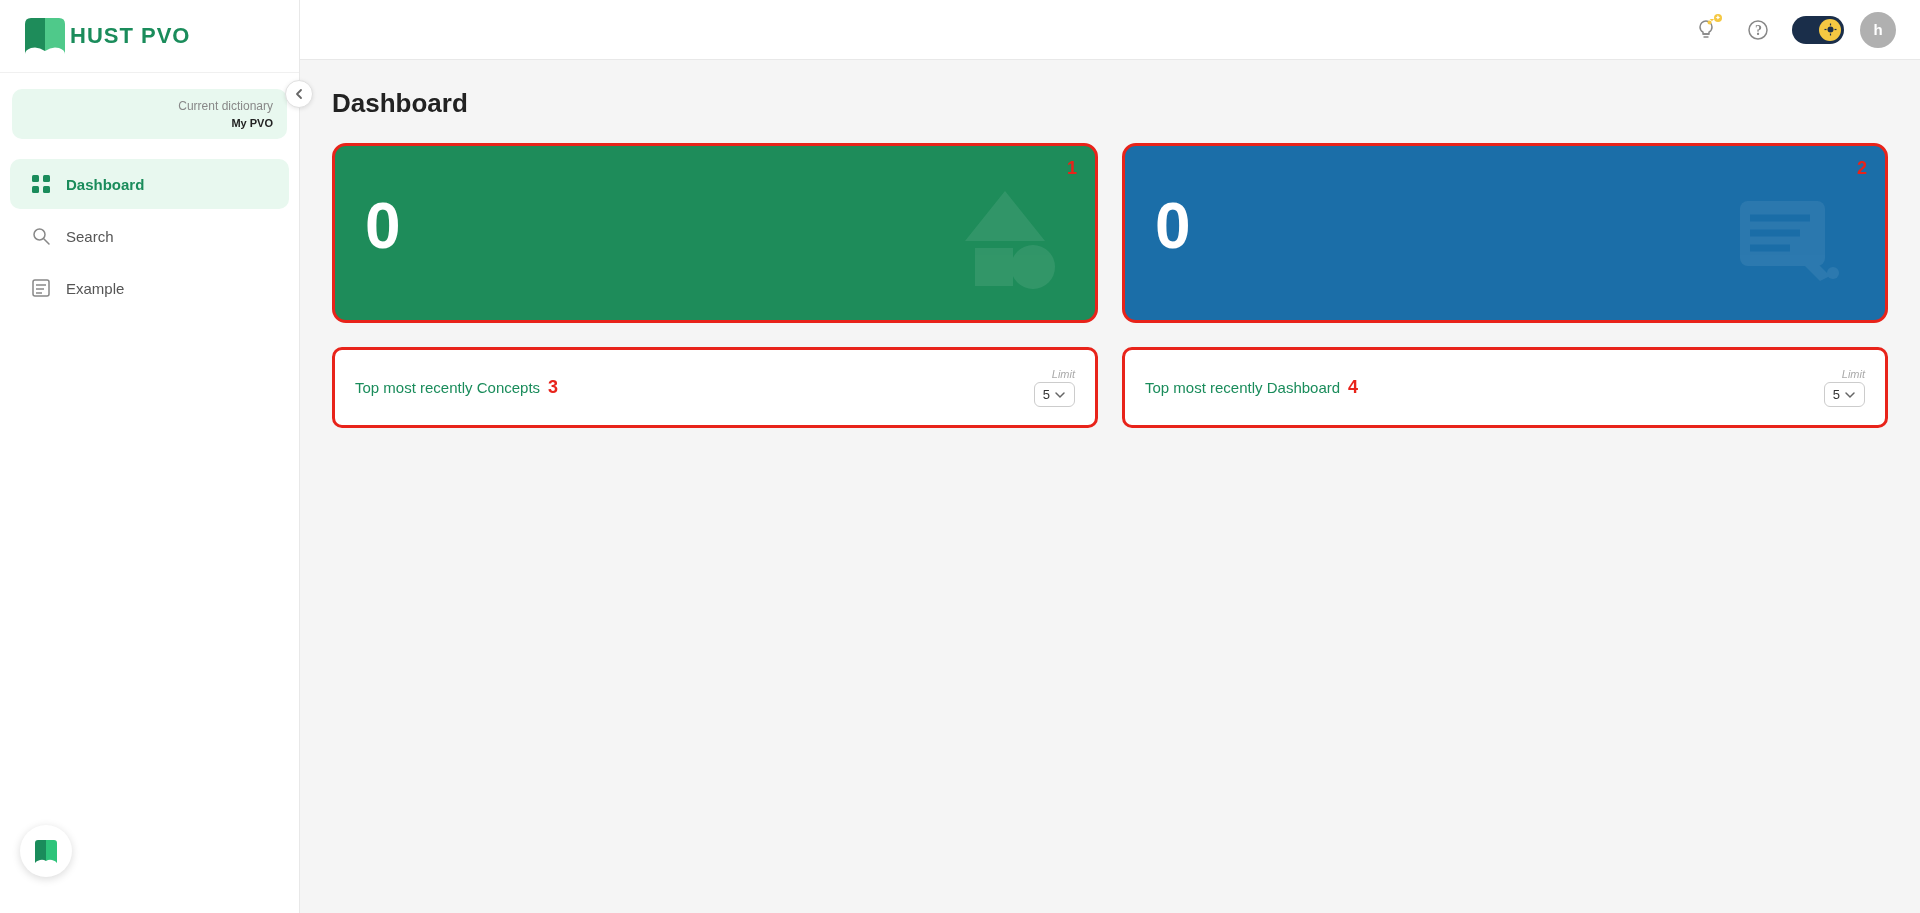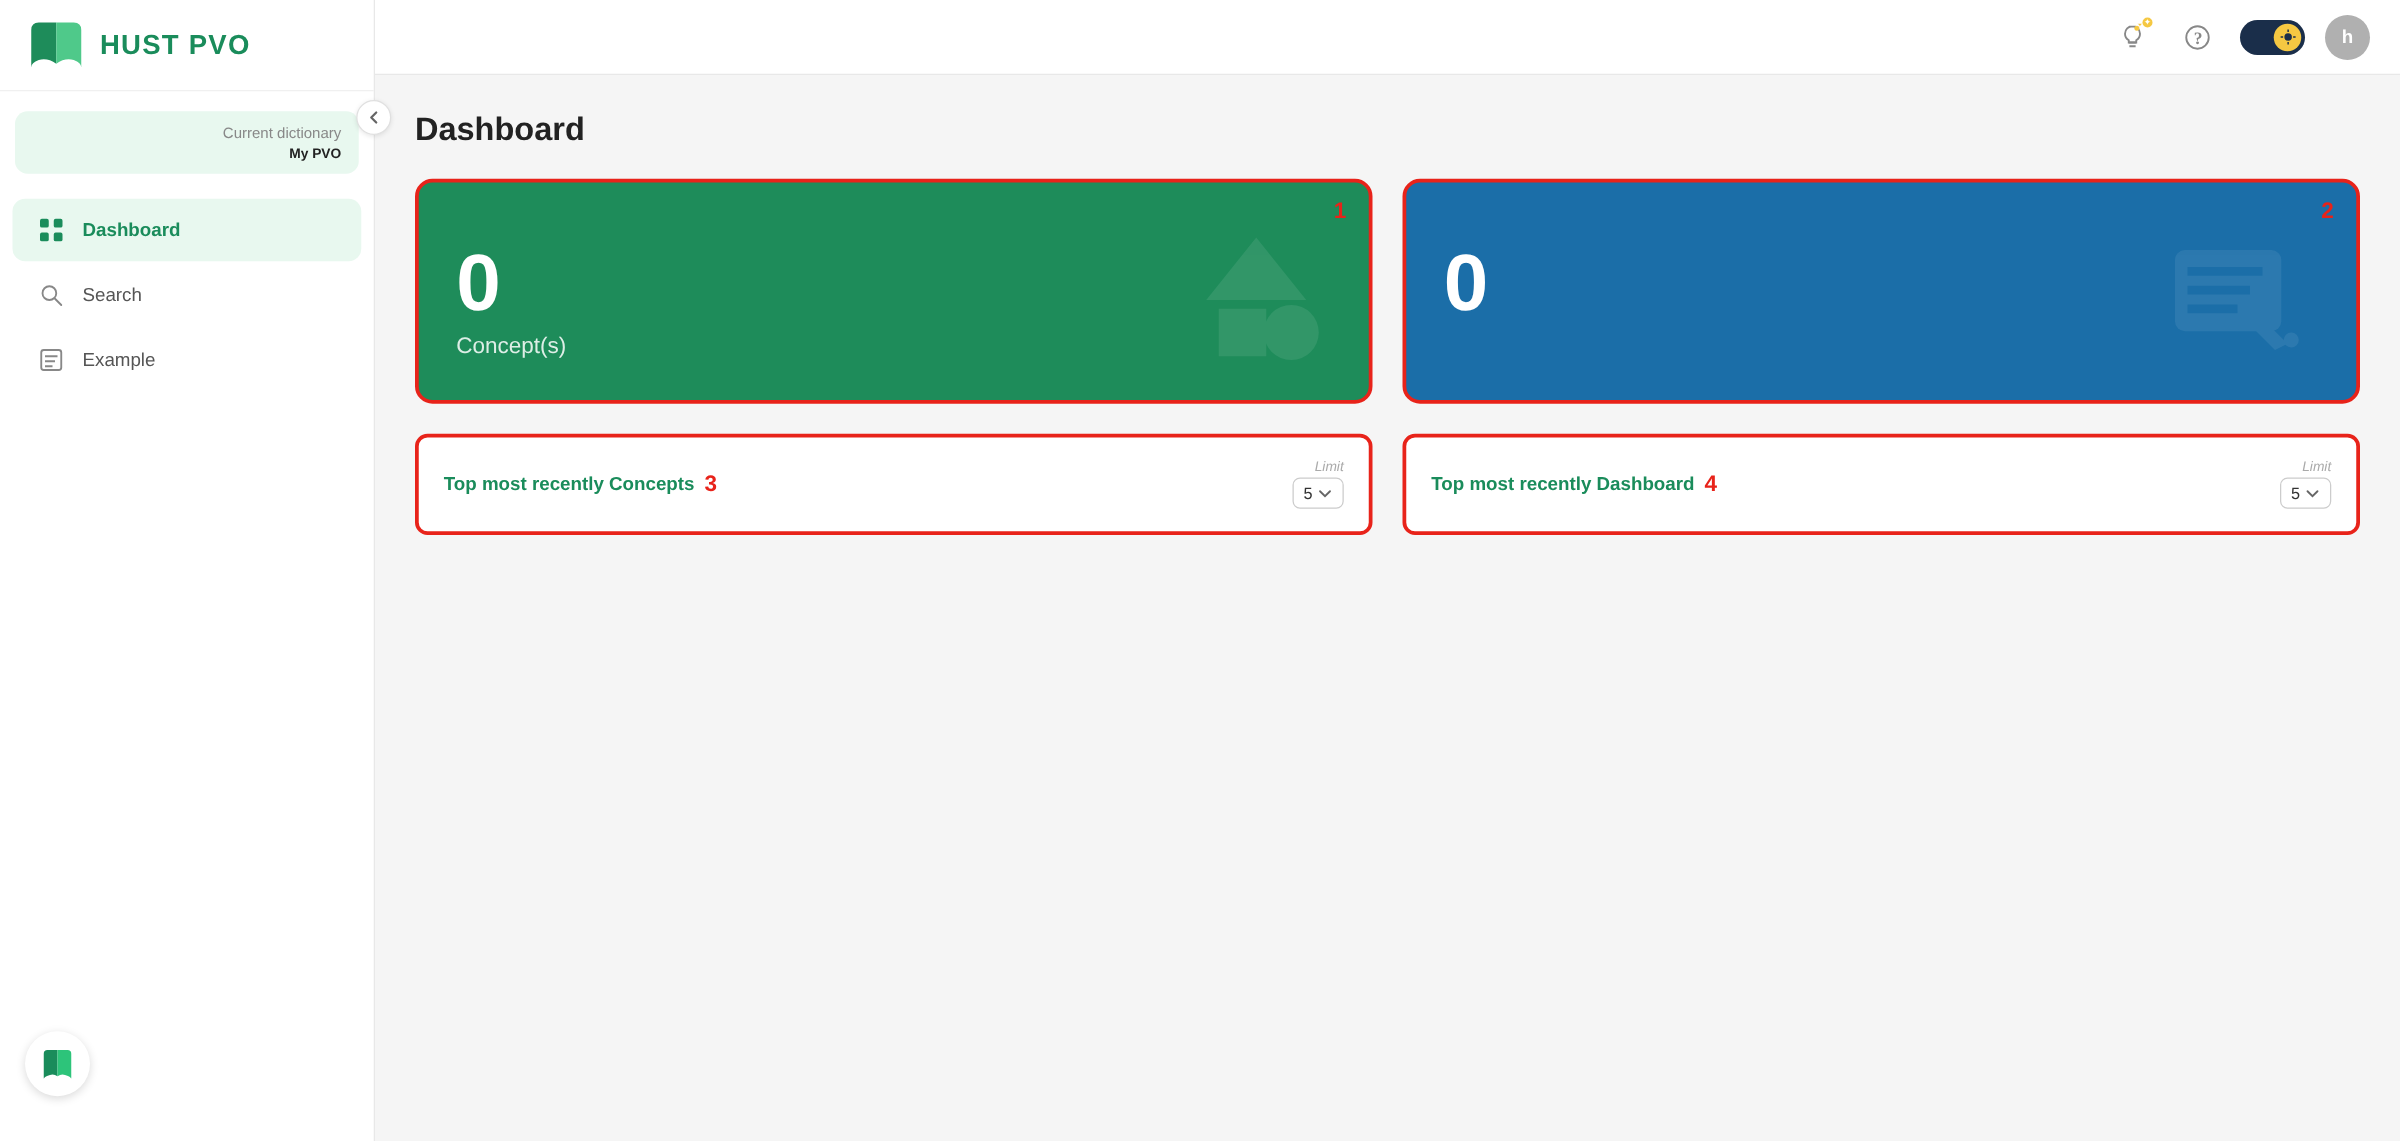--- a/index.html
+++ b/index.html
@@ -13,21 +13,20 @@
       display: flex;
       flex-direction: column;
       border-right: 1px solid #e8e8e8;
       position: relative;
       padding-bottom: 20px;
     }
     .logo-area {
       padding: 16px 20px;
       display: flex;
       align-items: center;
-      gap: 10px;
       border-bottom: 1px solid #f0f0f0;
     }
     .logo-icon {
       width: 50px;
       height: 40px;
     }
     .logo-text {
       font-size: 22px;
       font-weight: bold;
       color: #1a8c5b;
@@ -251,21 +250,21 @@
       background: #fff;
       border-radius: 10px;
       border: 3px solid #e8231a;
       padding: 18px 20px;
       display: flex;
       align-items: center;
       justify-content: space-between;
     }
     .recent-card-title {
       font-size: 15px;
-      font-weight: 700;
+      font-weight: 400;
       color: #1a8c5b;
     }
     .limit-number-label {
       font-size: 11px;
       color: #aaa;
       display: block;
       margin-bottom: 2px;
       font-style: italic;
     }
     .limit-select {
@@ -403,21 +402,20 @@
   </header>
 
   <main class="page-body">
     <h1 class="page-title">Dashboard</h1>
 
     <div class="cards-row">
 
       <div class="stat-card concepts">
         <span class="card-number-label">1</span>
         <div class="card-count">0</div>
-        <div class="card-label">Concept(s)</div>
         <div class="card-bg-icon">
           <svg width="120" height="110" viewBox="0 0 120 110" fill="none" opacity="0.35">
             <polygon points="60,5 100,55 20,55" fill="#fff"></polygon>
             <rect x="30" y="62" width="38" height="38" fill="#fff"></rect>
             <circle cx="88" cy="81" r="22" fill="#fff"></circle>
           </svg>
         </div>
       </div>
 
       <div class="stat-card examples">

